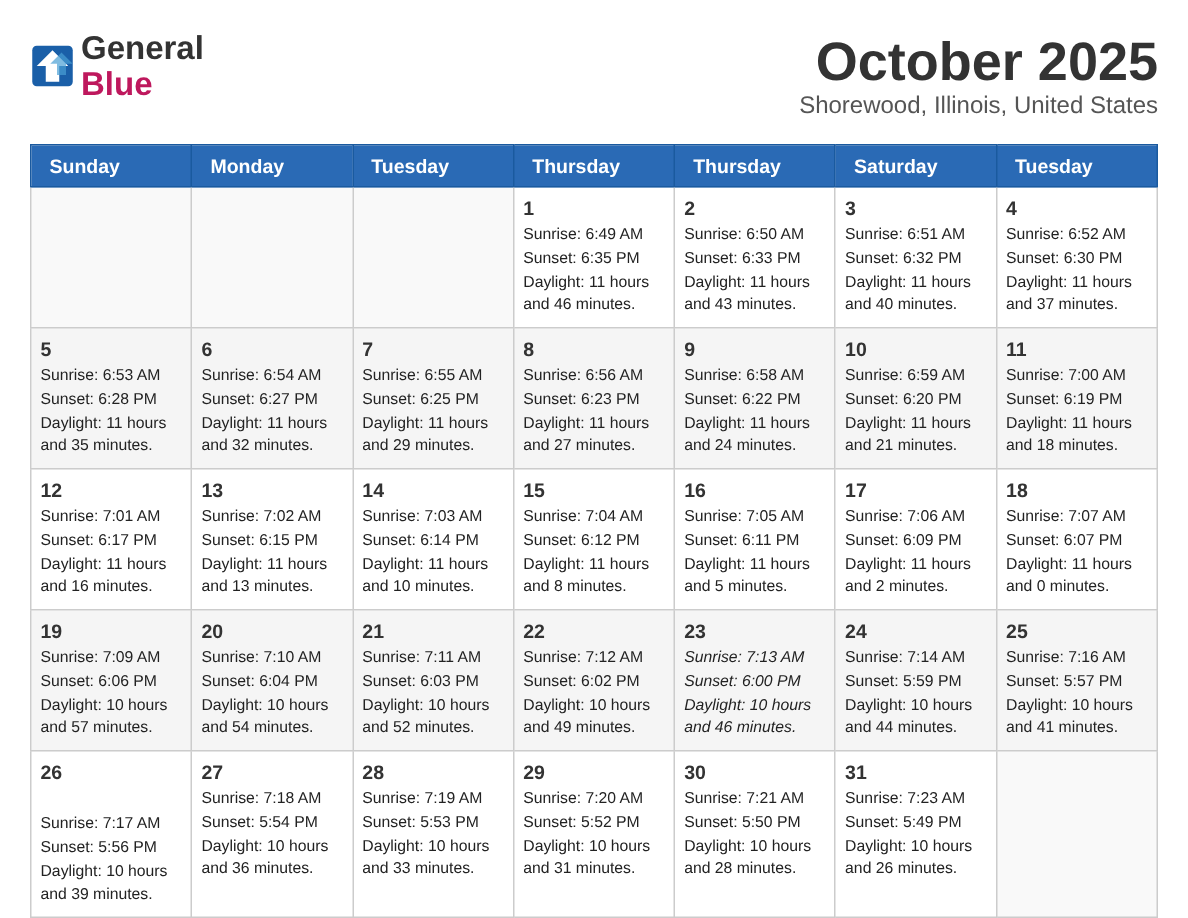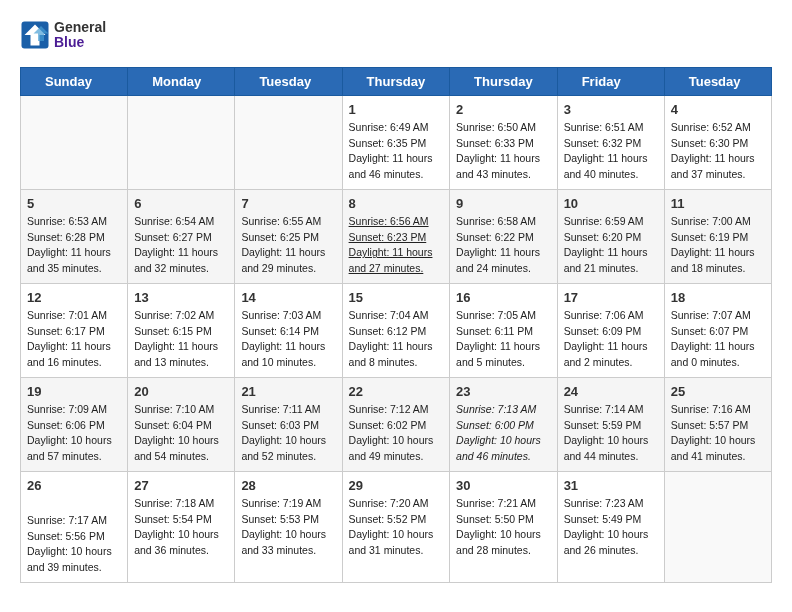--- a/index.html
+++ b/index.html
@@ -16,26 +16,26 @@
       align-items: flex-start;
       margin-bottom: 16px;
     }
     .logo {
       display: flex;
       align-items: center;
     }
     .logo-text {
       display: flex;
       flex-direction: column;
-      font-size: 14px;
+      font-size: 22px;
       font-weight: bold;
       line-height: 1.1;
     }
     .logo-text .general { color: #333; }
-    .logo-text .blue { color: #4c1d95; }
+    .logo-text .blue { color: #be185d; }
     .logo-icon {
       width: 30px;
       height: 30px;
       margin-right: 4px;
     }
     .title-block {
       text-align: right;
     }
     .month-title {
       font-size: 36px;
@@ -49,21 +49,21 @@
     .calendar {
       width: 100%;
       border-collapse: collapse;
       border: 1px solid #ccc;
     }
     .calendar th {
       background-color: #2a6ab5;
       color: #fff;
       font-size: 13px;
       font-weight: bold;
-      padding: 6px 24px;
+      padding: 6px 12px;
       text-align: left;
       border: 1px solid #1a5a9f;
     }
     .calendar td {
       vertical-align: top;
       border: 1px solid #ccc;
       padding: 6px 6px;
       font-size: 11px;
       color: #333;
       width: calc(100% / 7);
@@ -98,31 +98,35 @@
     <svg class="logo-icon" viewBox="0 0 40 40">
       <rect x="2" y="2" width="36" height="36" rx="4" fill="#1a5fa8"></rect>
       <polygon points="20,6 34,20 26,20 26,34 14,34 14,20 6,20" fill="white"></polygon>
       <polygon points="28,8 38,18 32,18 32,28 24,28 24,18 18,18" fill="#4a9fd4" opacity="0.7"></polygon>
     </svg>
     <div class="logo-text">
       <span class="general">General</span>
       <span class="blue">Blue</span>
     </div>
   </div>
+  <div class="title-block">
+    <div class="month-title">October 2025</div>
+    <div class="location">Shorewood, Illinois, United States</div>
+  </div>
 </div>
 
 <table class="calendar">
   <thead>
     <tr>
     <th>Sunday</th>
         <th>Monday</th>
         <th>Tuesday</th>
         <th>Thursday</th>
         <th>Thursday</th>
-        <th>Friday</th>
+        <th>Saturday</th>
         <th>Tuesday</th>
       </tr>
   </thead>
   <tbody>
   <tr>
         <td class="empty"></td>
         <td class="empty"></td>
         <td class="empty"></td>
         <td>
           <div class="day-number">1</div>
@@ -170,21 +174,21 @@
         </td>
         <td>
           <div class="day-number">7</div>
           <div class="day-info" style="white-space: pre-line;">Sunrise: 6:55 AM
 Sunset: 6:25 PM
 Daylight: 11 hours
 and 29 minutes.</div>
         </td>
         <td>
           <div class="day-number">8</div>
-          <div class="day-info" style="white-space: pre-line; text-decoration: underline;">Sunrise: 6:56 AM
+          <div class="day-info" style="white-space: pre-line;">Sunrise: 6:56 AM
 Sunset: 6:23 PM
 Daylight: 11 hours
 and 27 minutes.</div>
         </td>
         <td>
           <div class="day-number">9</div>
           <div class="day-info" style="white-space: pre-line;">Sunrise: 6:58 AM
 Sunset: 6:22 PM
 Daylight: 11 hours
 and 24 minutes.</div>

